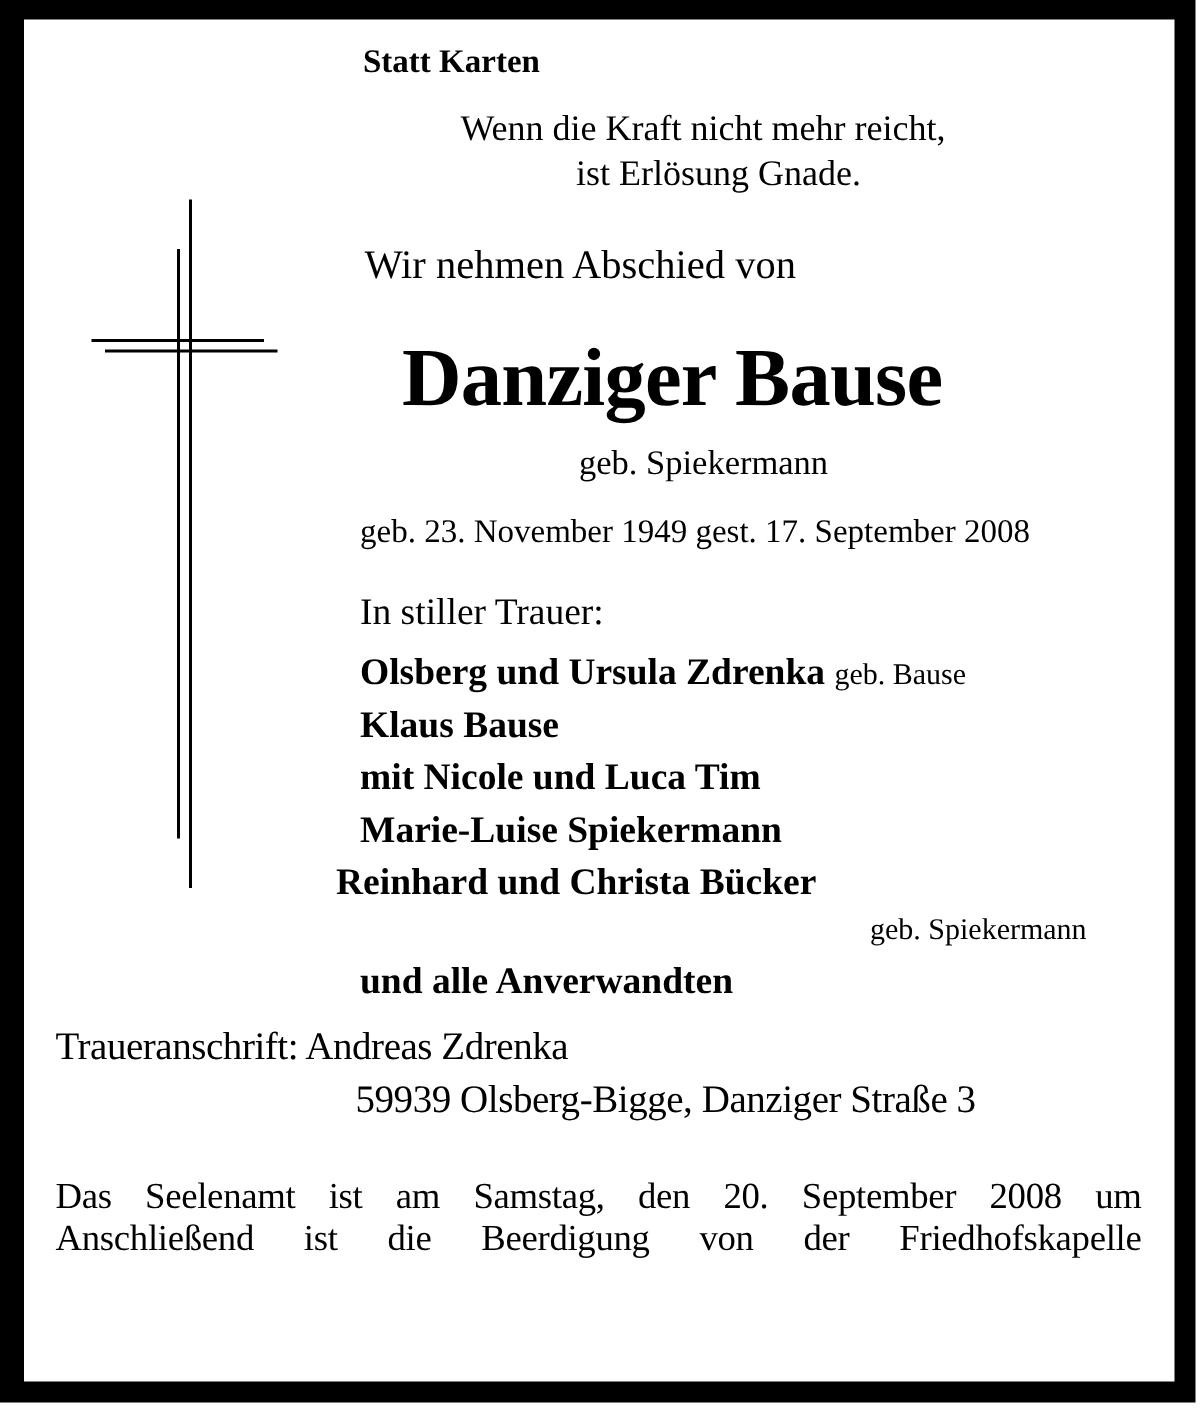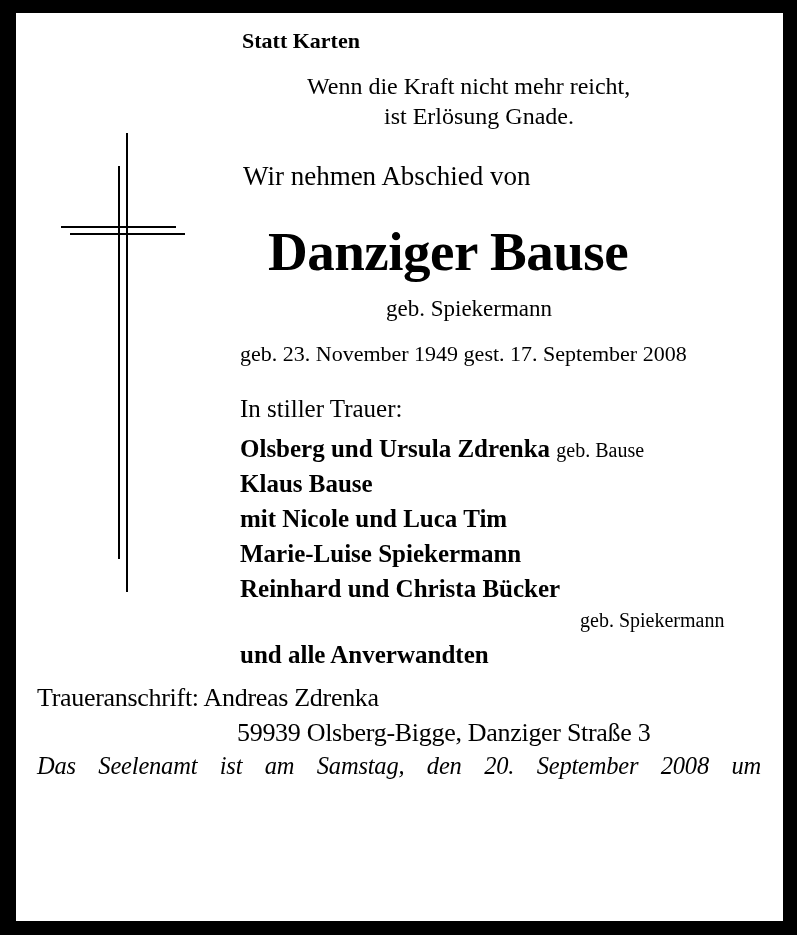--- a/index.html
+++ b/index.html
@@ -41,26 +41,27 @@
 
 <div class="t" style="left:240px; top:396px; font-size:25px;">In stiller Trauer:</div>
 
 <div class="t" style="left:240px; top:436px; font-size:25px;">
   <span class="b">Olsberg und Ursula Zdrenka</span>
   <span style="font-size:20px;">geb. Bause</span>
 </div>
 <div class="t b" style="left:240px; top:471px; font-size:25px;">Klaus Bause</div>
 <div class="t b" style="left:240px; top:506px; font-size:25px;">mit Nicole und Luca Tim</div>
 <div class="t b" style="left:240px; top:541px; font-size:25px;">Marie-Luise Spiekermann</div>
-<div class="t b" style="left:240px; top:576px; font-size:25px;">Reinhard und Christa Bücker</div>
+<div class="t b" style="left:224px; top:576px; font-size:25px;">Reinhard und Christa Bücker</div>
 <div class="t" style="left:580px; top:610px; font-size:20px;">geb. Spiekermann</div>
 
 <div class="t b" style="left:240px; top:642px; font-size:25px;">und alle Anverwandten</div>
 
 <div class="t" style="left:37px; top:685px; font-size:26px; letter-spacing:-0.3px;">
   <span>Traueranschrift:</span>
   <span>Andreas Zdrenka</span>
 </div>
 <div class="t" style="left:237px; top:720px; font-size:26px; letter-spacing:-0.3px;">59939 Olsberg-Bigge, Danziger Straße 3</div>
 
-<div class="just" style="top:752px;font-style:italic;">
+<div class="just" style="top:784px;">
   <span>Das Seelenamt ist am Samstag, den 20. September 2008 um</span>
+  <span>Anschließend ist die Beerdigung von der Friedhofskapelle</span>
 </div>
 
 </body></html>

